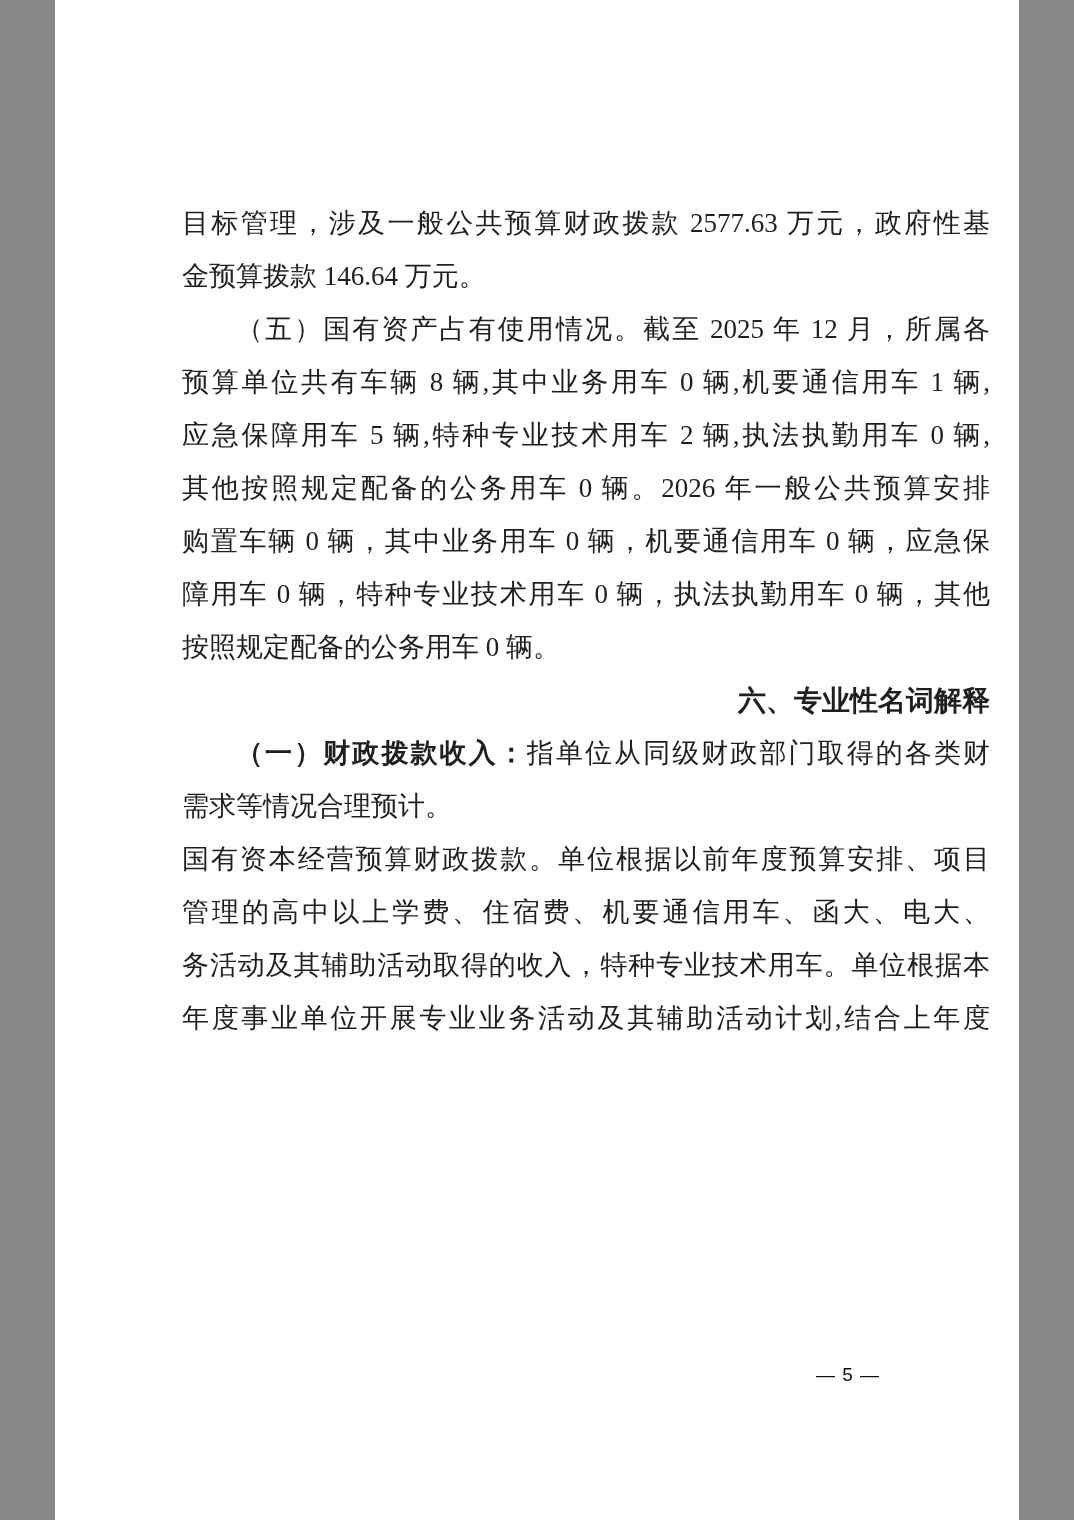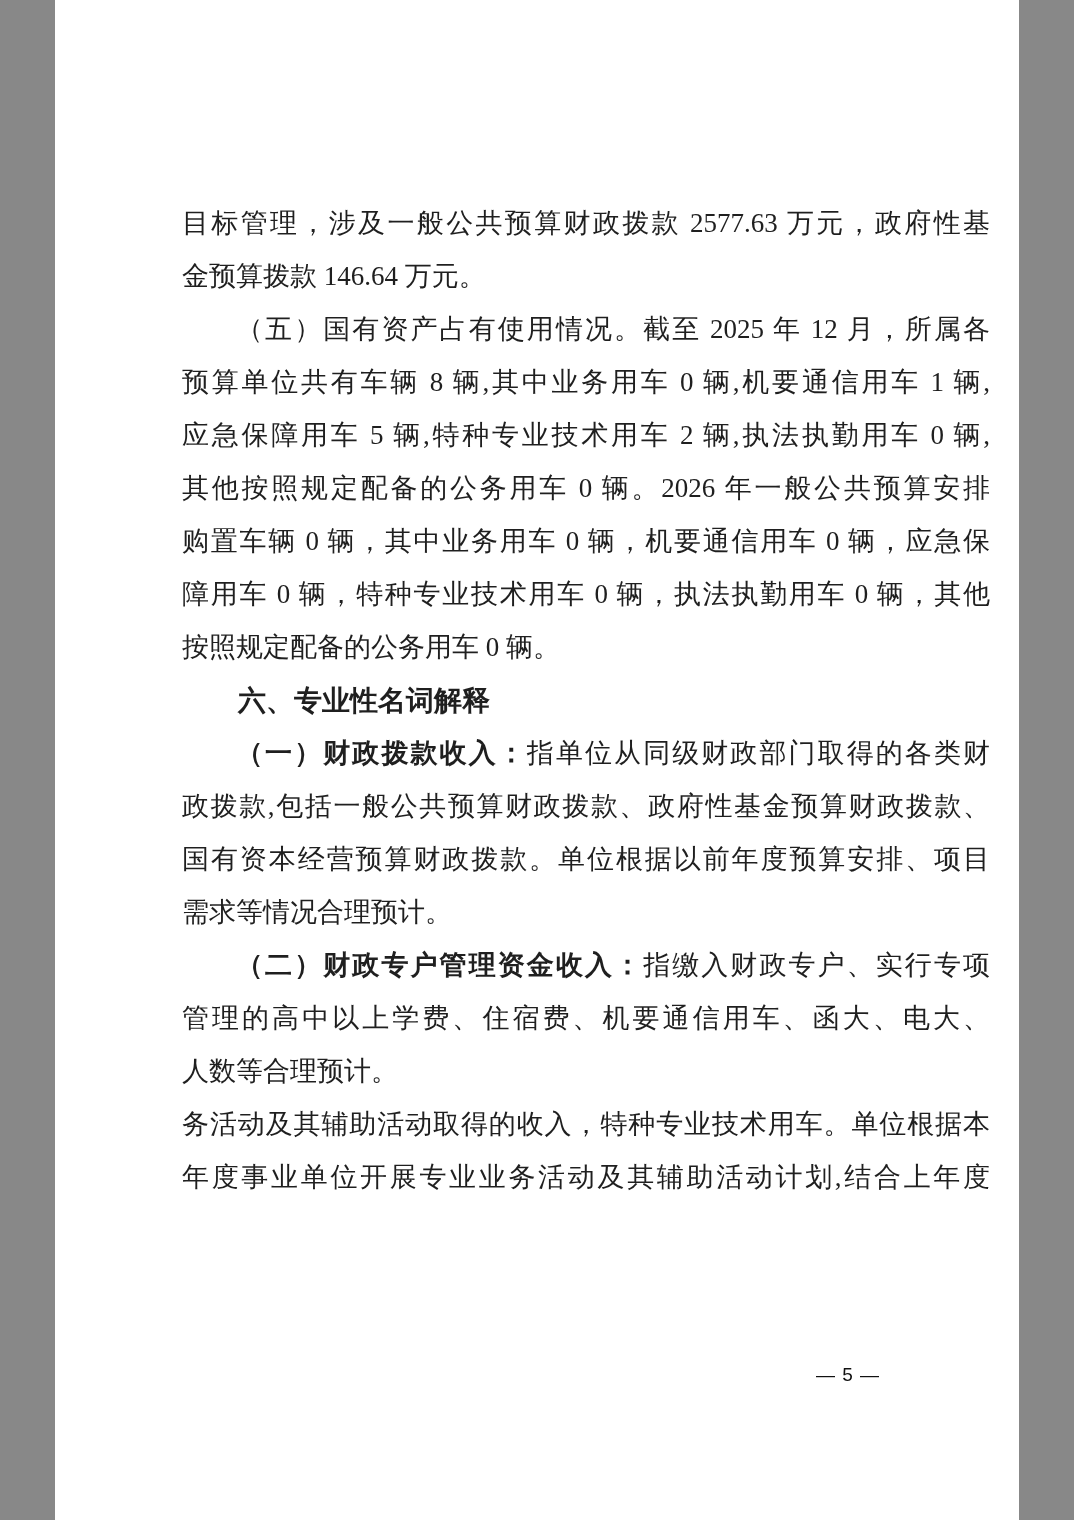--- a/index.html
+++ b/index.html
@@ -32,21 +32,21 @@
     text-justify: inter-character;
     overflow: hidden;
   }
   .line.just { text-align-last: justify; }
   .line.indent { text-indent: 2em; }
   .run-bold { font-weight: bold; }
   .para.heading .line {
     font-family: Liberation Sans, sans-serif;
     font-weight: bold;
     font-size: 28px;
-    text-align: left;
+    text-align: right;
   }
   .footer {
     position: absolute;
     top: 1364px;
     right: 139px;
     font-family: "Liberation Sans", "DejaVu Sans", sans-serif;
     font-size: 19px;
     letter-spacing: 1px;
     color: #111111;
     white-space: nowrap;
@@ -68,28 +68,25 @@
         <div class="line just"><span>其他按照规定配备的公务用车 0 辆。2026 年一般公共预算安排</span></div>
         <div class="line just"><span>购置车辆 0 辆，其中业务用车 0 辆，机要通信用车 0 辆，应急保</span></div>
         <div class="line just"><span>障用车 0 辆，特种专业技术用车 0 辆，执法执勤用车 0 辆，其他</span></div>
         <div class="line"><span>按照规定配备的公务用车 0 辆。</span></div>
       </div>
       <div class="para heading">
         <div class="line indent"><span class="run-bold">六、专业性名词解释</span></div>
       </div>
       <div class="para">
         <div class="line just indent"><span class="run-bold">（一）财政拨款收入：</span><span>指单位从同级财政部门取得的各类财</span></div>
-        <div class="line just"><span>政拨款,包括一般公共预算财政拨款、政府性基金预算财政拨款、</span></div>
+        <div class="line"><span>需求等情况合理预计。</span></div>
         <div class="line just"><span>国有资本经营预算财政拨款。单位根据以前年度预算安排、项目</span></div>
-        <div class="line"><span>需求等情况合理预计。</span></div>
       </div>
       <div class="para">
-        <div class="line just indent"><span class="run-bold">（二）财政专户管理资金收入：</span><span>指缴入财政专户、实行专项</span></div>
         <div class="line just"><span>管理的高中以上学费、住宿费、机要通信用车、函大、电大、</span></div>
-        <div class="line"><span>人数等合理预计。</span></div>
       </div>
       <div class="para">
         <div class="line just"><span>务活动及其辅助活动取得的收入，特种专业技术用车。单位根据本</span></div>
         <div class="line just"><span>年度事业单位开展专业业务活动及其辅助活动计划,结合上年度</span></div>
       </div>
     </div>
   <div class="footer">— 5 —</div>
 </div>
 
 </body></html>

